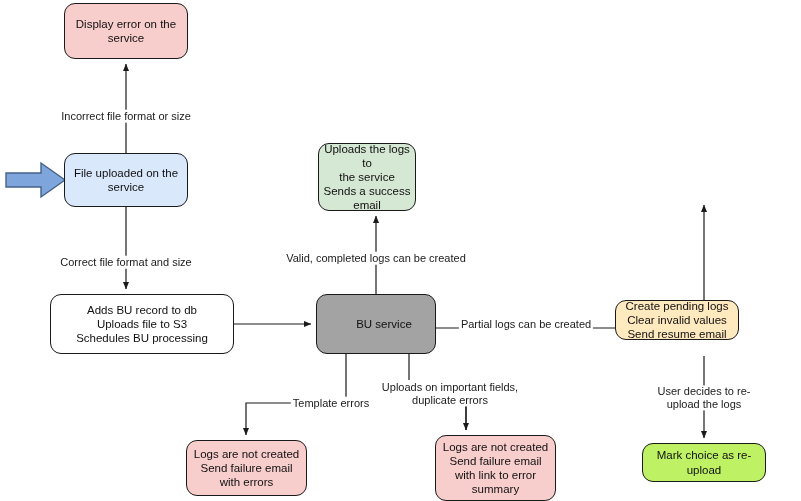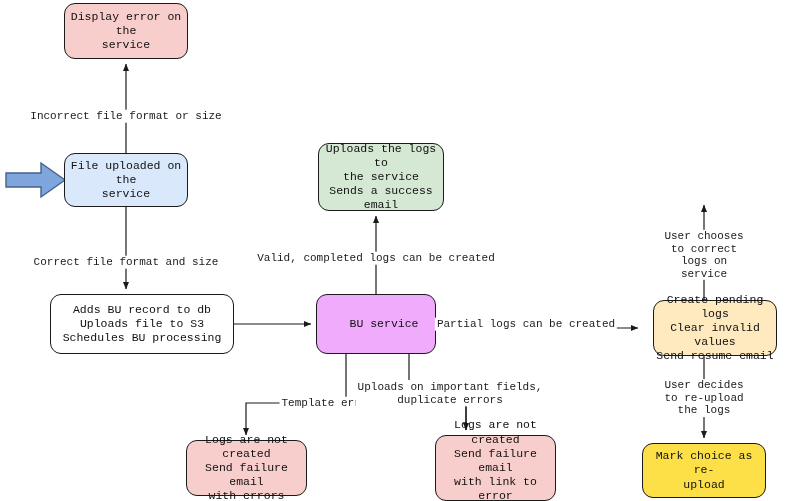--- a/index.html
+++ b/index.html
@@ -5,21 +5,21 @@
   html, body {
     margin: 0;
     padding: 0;
     background: #ffffff;
   }
   #canvas {
     position: relative;
     width: 801px;
     height: 501px;
     background: #ffffff;
-    font-family: Liberation Mono, monospace;
+    font-family: Liberation Sans, sans-serif;
     overflow: hidden;
   }
   #edges {
     position: absolute;
     left: 0;
     top: 0;
     width: 801px;
     height: 501px;
     pointer-events: none;
   }
@@ -112,54 +112,53 @@
   <div class="node" style="left:64px; top:3px; width:124px; height:56px; background:#f8cecc;">Display error on the
 service</div>
 
   <div class="node" style="left:64px; top:153px; width:124px; height:54px; background:#dae8fc;text-align:center;">File uploaded on the
 service</div>
 
   <div class="node" style="left:50px; top:294px; width:184px; height:60px; background:#ffffff;">Adds BU record to db
 Uploads file to S3
 Schedules BU processing</div>
 
-  <div class="node" style="left:318px; top:143px; width:126px; height:68px; background:#d5e8d4;">Uploads the logs to
+  <div class="node" style="left:318px; top:143px; width:98px; height:68px; background:#d5e8d4;">Uploads the logs to
 the service
 Sends a success
 email</div>
 
-  <div class="node" style="left:316px; top:294px; width:120px; height:60px; background:#f0abfc;padding-left:16px;">BU service</div>
+  <div class="node" style="left:316px; top:294px; width:120px; height:60px; background:#a3a3a3;padding-left:16px;">BU service</div>
 
   <div class="node" style="left:186px; top:440px; width:121px; height:56px; background:#f8cecc;">Logs are not created
 Send failure email
 with errors</div>
 
   <div class="node" style="left:435px; top:435px; width:121px; height:66px; background:#f8cecc;">Logs are not created
 Send failure email
 with link to error
 summary</div>
 
 
-  <div class="node" style="left:653px; top:300px; width:124px; height:56px; background:#ffe9bf;">Create pending logs
+  <div class="node" style="left:615px; top:300px; width:124px; height:40px; background:#ffe9bf;">Create pending logs
 Clear invalid values
 Send resume email</div>
 
-  <div class="node" style="left:642px; top:443px; width:124px; height:55px; background:#fde047;">Mark choice as re-
+  <div class="node" style="left:642px; top:443px; width:124px; height:39px; background:#bef264;">Mark choice as re-
 upload</div>
 
   <div class="edge-label" style="left:126px; top:116px; transform:translate(-50%,-50%);">Incorrect file format or size</div>
 
   <div class="edge-label" style="left:126px; top:262px; transform:translate(-50%,-50%);">Correct file format and size</div>
 
   <div class="edge-label" style="left:376px; top:258px; transform:translate(-50%,-50%);">Valid, completed logs can be created</div>
 
   <div class="edge-label" style="left:526px; top:324px; transform:translate(-50%,-50%);text-align:right;">Partial logs can be created</div>
 
   <div class="edge-label" style="left:331px; top:403px; transform:translate(-50%,-50%);">Template errors</div>
 
   <div class="edge-label" style="left:450px; top:394px; transform:translate(-50%,-50%);">Uploads on important fields,
 duplicate errors</div>
 
-  <div class="edge-label" style="left:704px; top:255px; transform:translate(-50%,-50%);">User chooses to correct logs on service</div>
 
   <div class="edge-label" style="left:704px; top:398px; transform:translate(-50%,-50%);">User decides to re-upload the logs</div>
 
 </div>
 
 </body></html>

